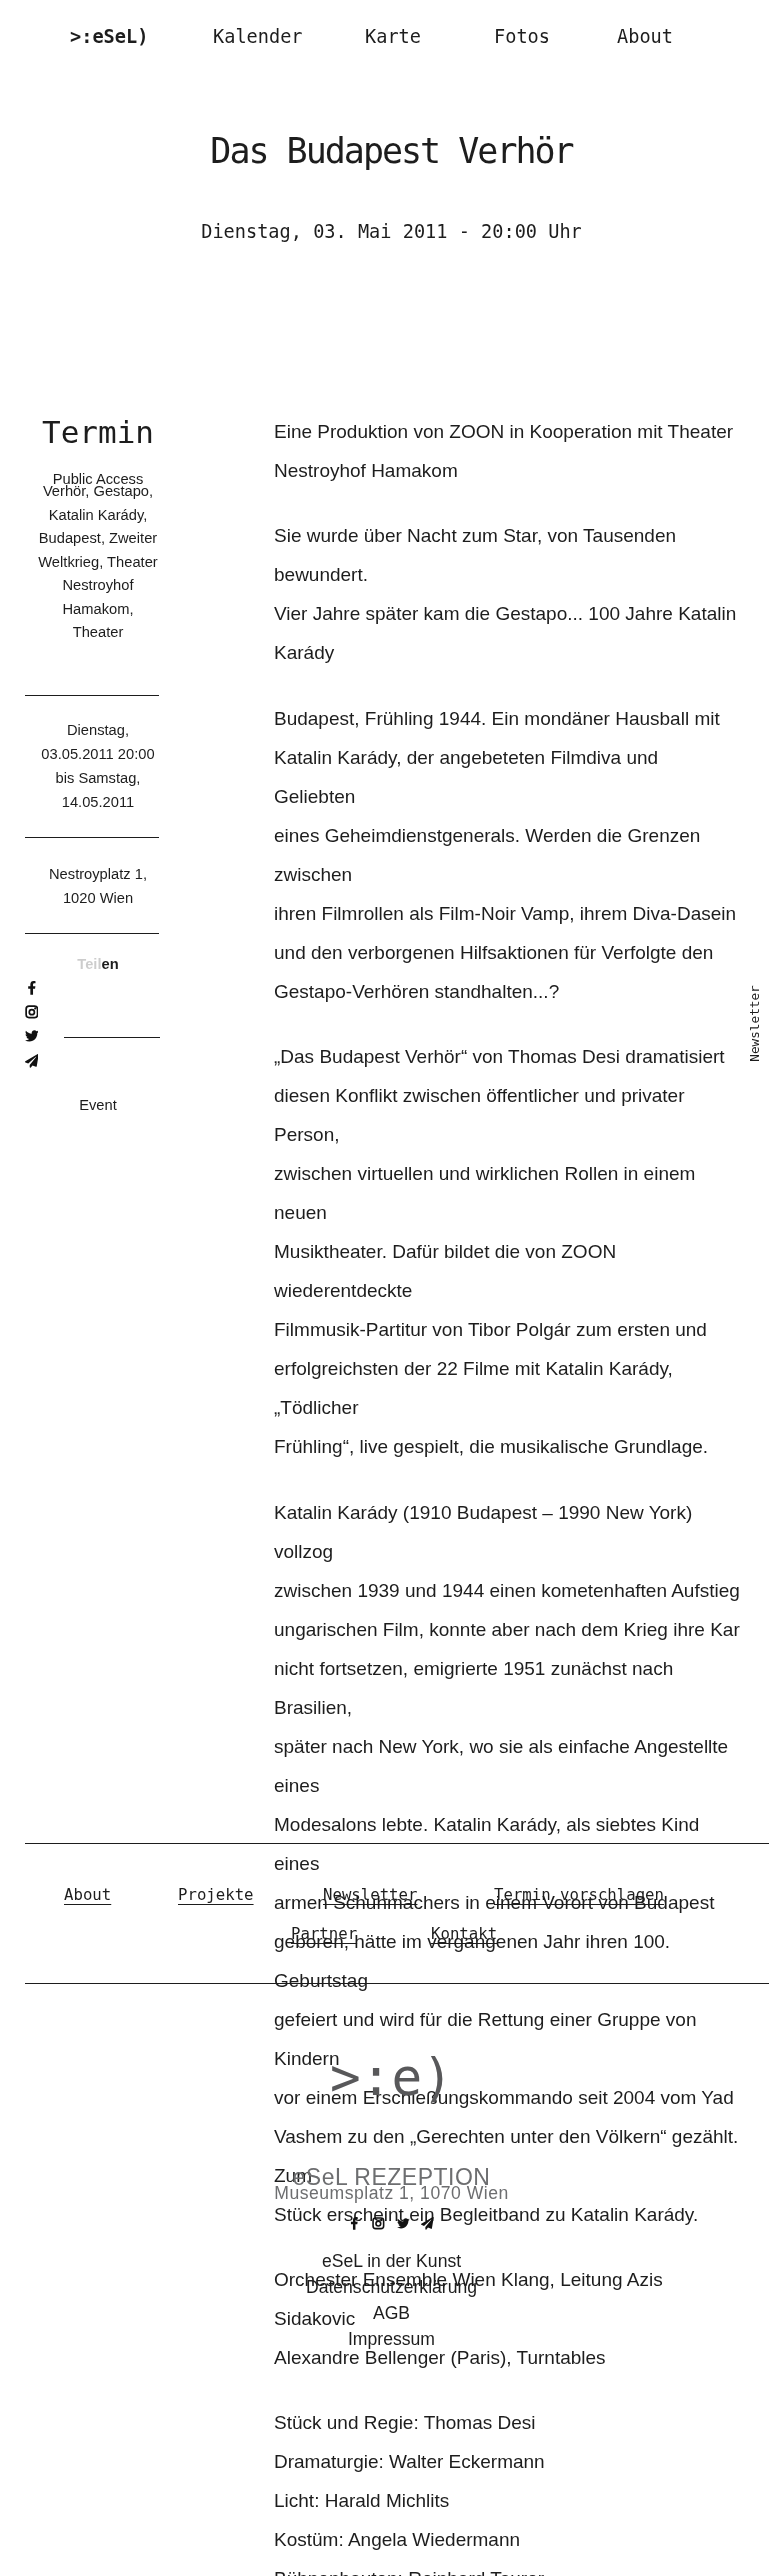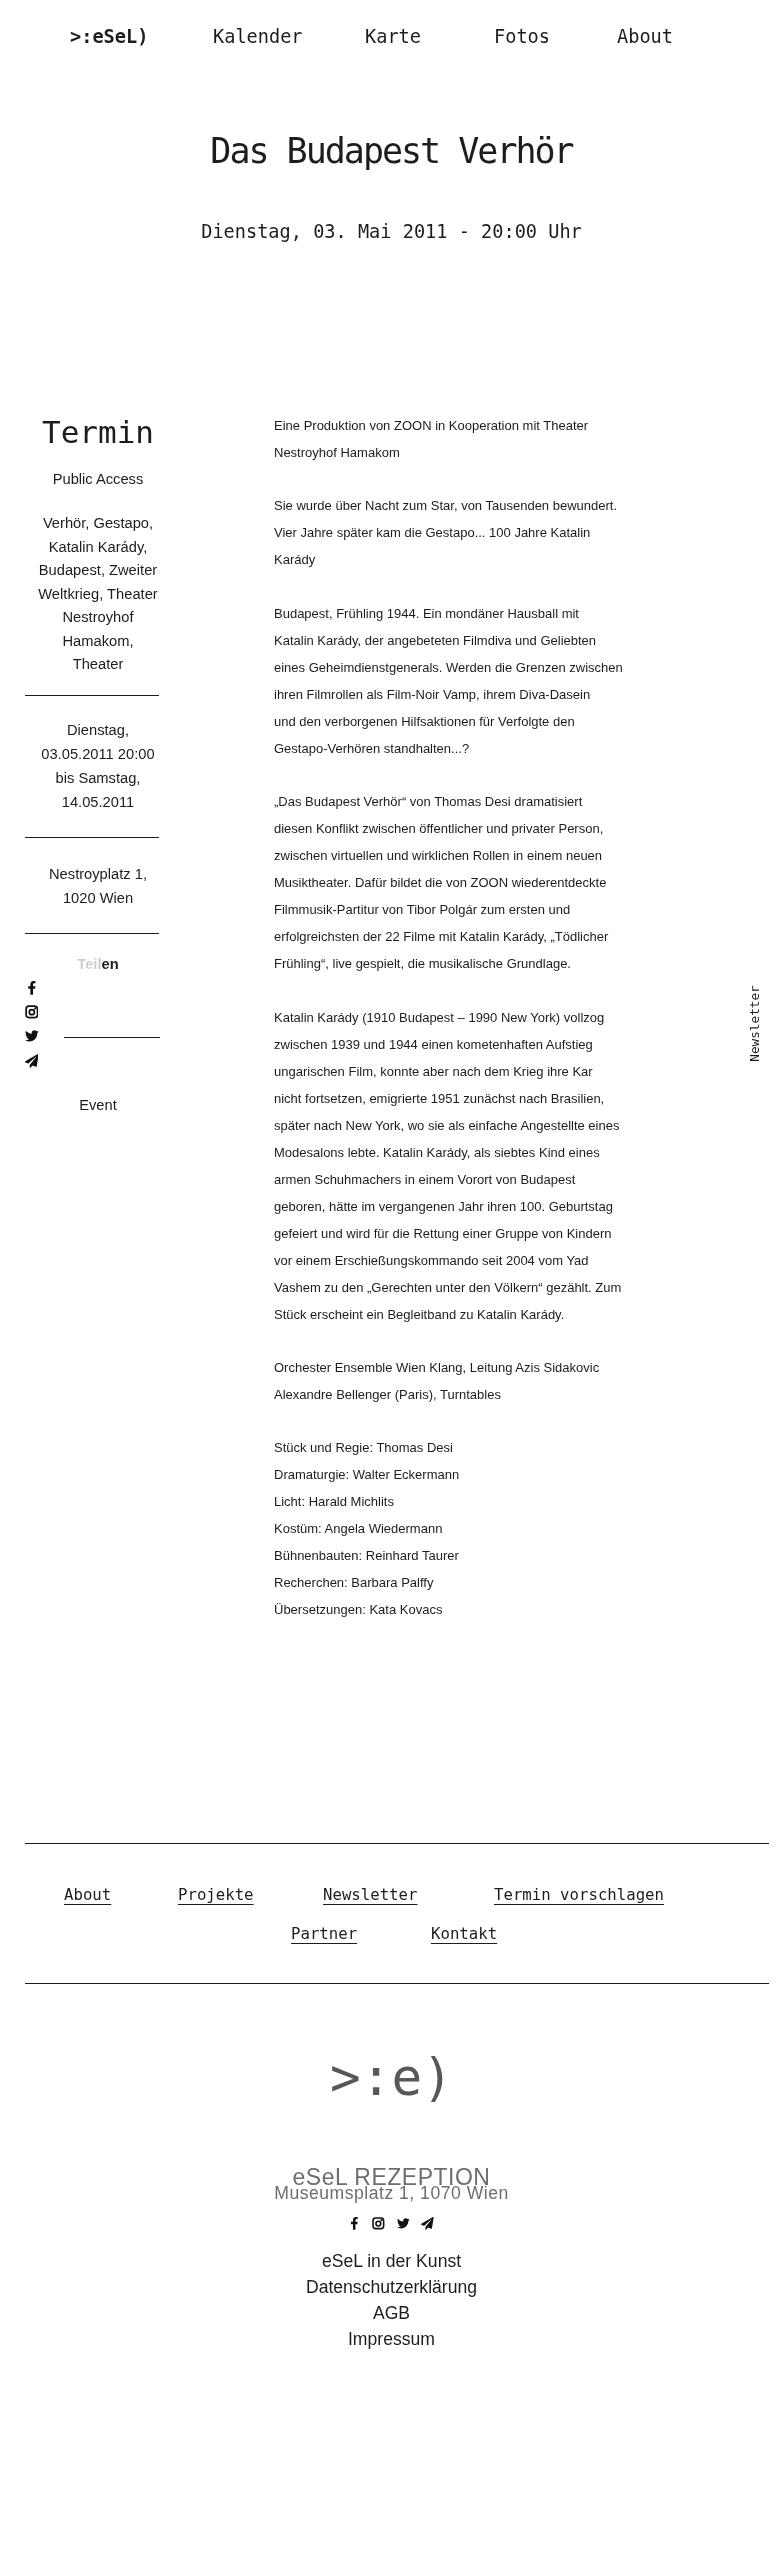--- a/index.html
+++ b/index.html
@@ -23,36 +23,36 @@
   
   .title{position:absolute;top:131px;left:0;width:783px;text-align:center;
          font-family:var(--mono);font-size:35px;font-weight:400;letter-spacing:-2px;color:var(--ink);}
   .dateline{position:absolute;top:221px;left:0;width:783px;text-align:center;
             font-family:var(--mono);font-size:18.6px;color:var(--ink);}
 
   
   .sb{position:absolute;left:24.5px;width:147px;color:var(--ink);text-align:center;}
   .sb-head{top:414px;font-family:var(--mono);font-size:31px;font-weight:400;}
   .sb-access{top:471px;font-size:14.7px;}
-  .sb-tags{top:512px;font-size:14.7px;line-height:23.5px;white-space:pre-line;}
+  .sb-tags{top:480px;font-size:14.7px;line-height:23.5px;white-space:pre-line;}
   .sb-hr{position:absolute;left:24.5px;width:134px;border:0;border-top:1px solid var(--ink);margin:0;}
   .hr1{top:695px;} .hr2{top:837px;} .hr3{top:933px;}
   .sb-dates{top:718px;font-size:14.7px;line-height:24px;white-space:pre-line;}
   .sb-addr{top:862px;font-size:14.7px;line-height:24px;white-space:pre-line;}
   .sb-share{top:956px;font-size:14.7px;font-weight:bold;}
   .sb-share .faded{opacity:0.22;}
   .share-hr{position:absolute;left:64px;top:1037px;width:96px;border:0;border-top:1px solid var(--ink);margin:0;}
   .sb-icon{position:absolute;left:24.5px;width:15.7px;height:15.7px;color:#111;cursor:pointer;}
   .sb-icon svg{width:13.7px;height:13.7px;display:block;}
   .si1{top:981px;} .si2{top:1005px;} .si3{top:1029px;} .si4{top:1054px;}
   .sb-event{top:1097px;font-size:14.7px;}
 
   
   .content{position:absolute;left:274px;top:412px;width:470px;}
-  .content p{margin:0 0 26.4px 0;font-size:13px;line-height:27px;white-space:pre-line;color:var(--ink);}
+  .content p{margin:0 0 26.4px 0;font-size:19px;line-height:39px;white-space:pre-line;color:var(--ink);}
 
   
   .newsletter-tab{position:absolute;left:726px;top:974px;width:57px;height:98px;background:#fff;
                   z-index:6;display:flex;align-items:center;justify-content:center;cursor:pointer;}
   .newsletter-tab span{display:block;transform:rotate(-90deg);font-family:var(--mono);
                        font-size:12.7px;color:var(--ink);white-space:nowrap;}
 
   
   .foot-hr{position:absolute;left:24.5px;width:744px;border:0;border-top:1px solid var(--ink);margin:0;}
   .fhr1{top:1843px;} .fhr2{top:1983px;}

